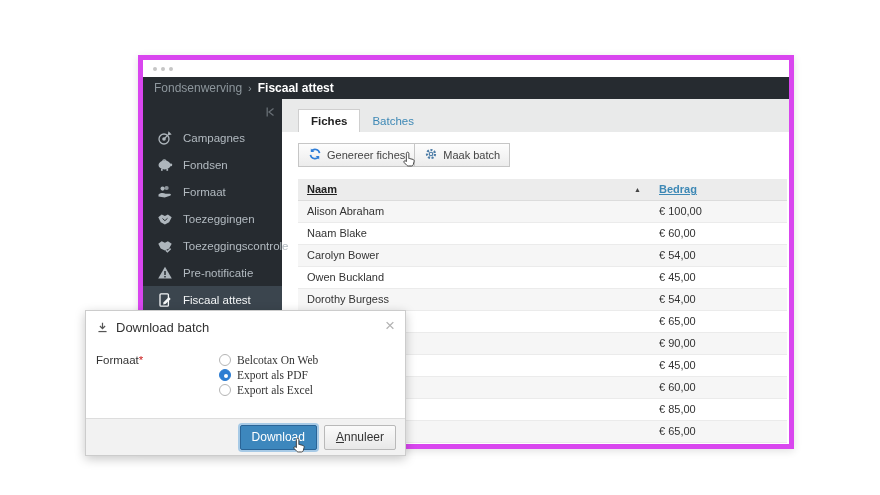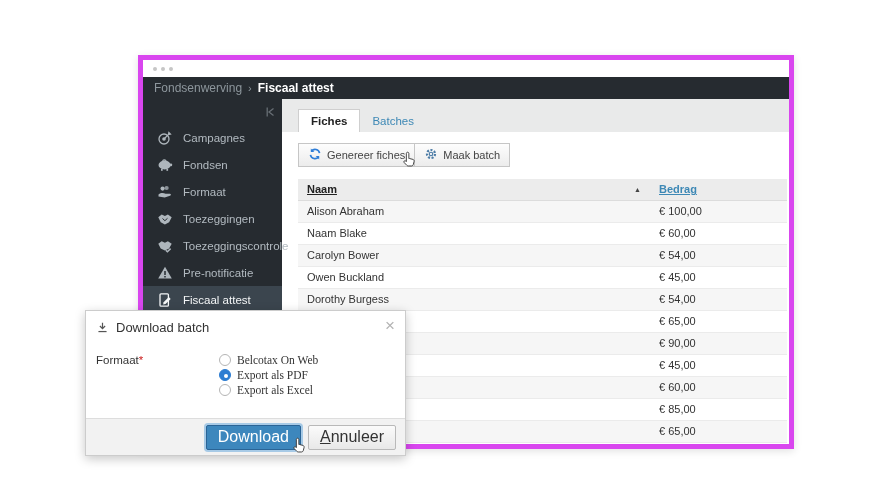--- a/index.html
+++ b/index.html
@@ -85,21 +85,21 @@
   .radio-row { display:flex; align-items:center; gap:6px; font-size:11.5px; color:#333; cursor:pointer;font-family:Liberation Serif, serif; }
   .radio { width:12px; height:12px; border-radius:50%; border:1px solid #b5b5b5; background:#fff; position:relative; flex:none; }
   .radio.checked { background:#2d7dd2; border-color:#2d7dd2; }
   .radio.checked::after {
     content:""; position:absolute; left:4px; top:4px; width:4px; height:4px; border-radius:50%; background:#fff;
   }
   .modal-footer {
     position:absolute; left:0; right:0; bottom:0; height:37px; background:#f2f2f2; border-top:1px solid #ddd;
     display:flex; align-items:center; justify-content:flex-end; gap:7px; padding-right:9px;
   }
-  .btn { height:25px; font-size:16px; cursor:pointer; }
+  .btn { height:25px; font-size:12px; cursor:pointer; }
   .btn-primary {
     padding:0 11px; background:#3d87bd; color:#fff; border:1px solid #2a6496;
     box-shadow:0 0 0 2px rgba(105,170,220,.55); border-radius:2px;
   }
   .btn-default {
     padding:0 11px; background:linear-gradient(#fbfbfb,#e8e8e8); color:#333; border:1px solid #b9b9b9; border-radius:2px;
   }
 
   .cursor { position:absolute; width:14px; height:18px; pointer-events:none; z-index:50; }
   .c1 { left:403px; top:151px; }

